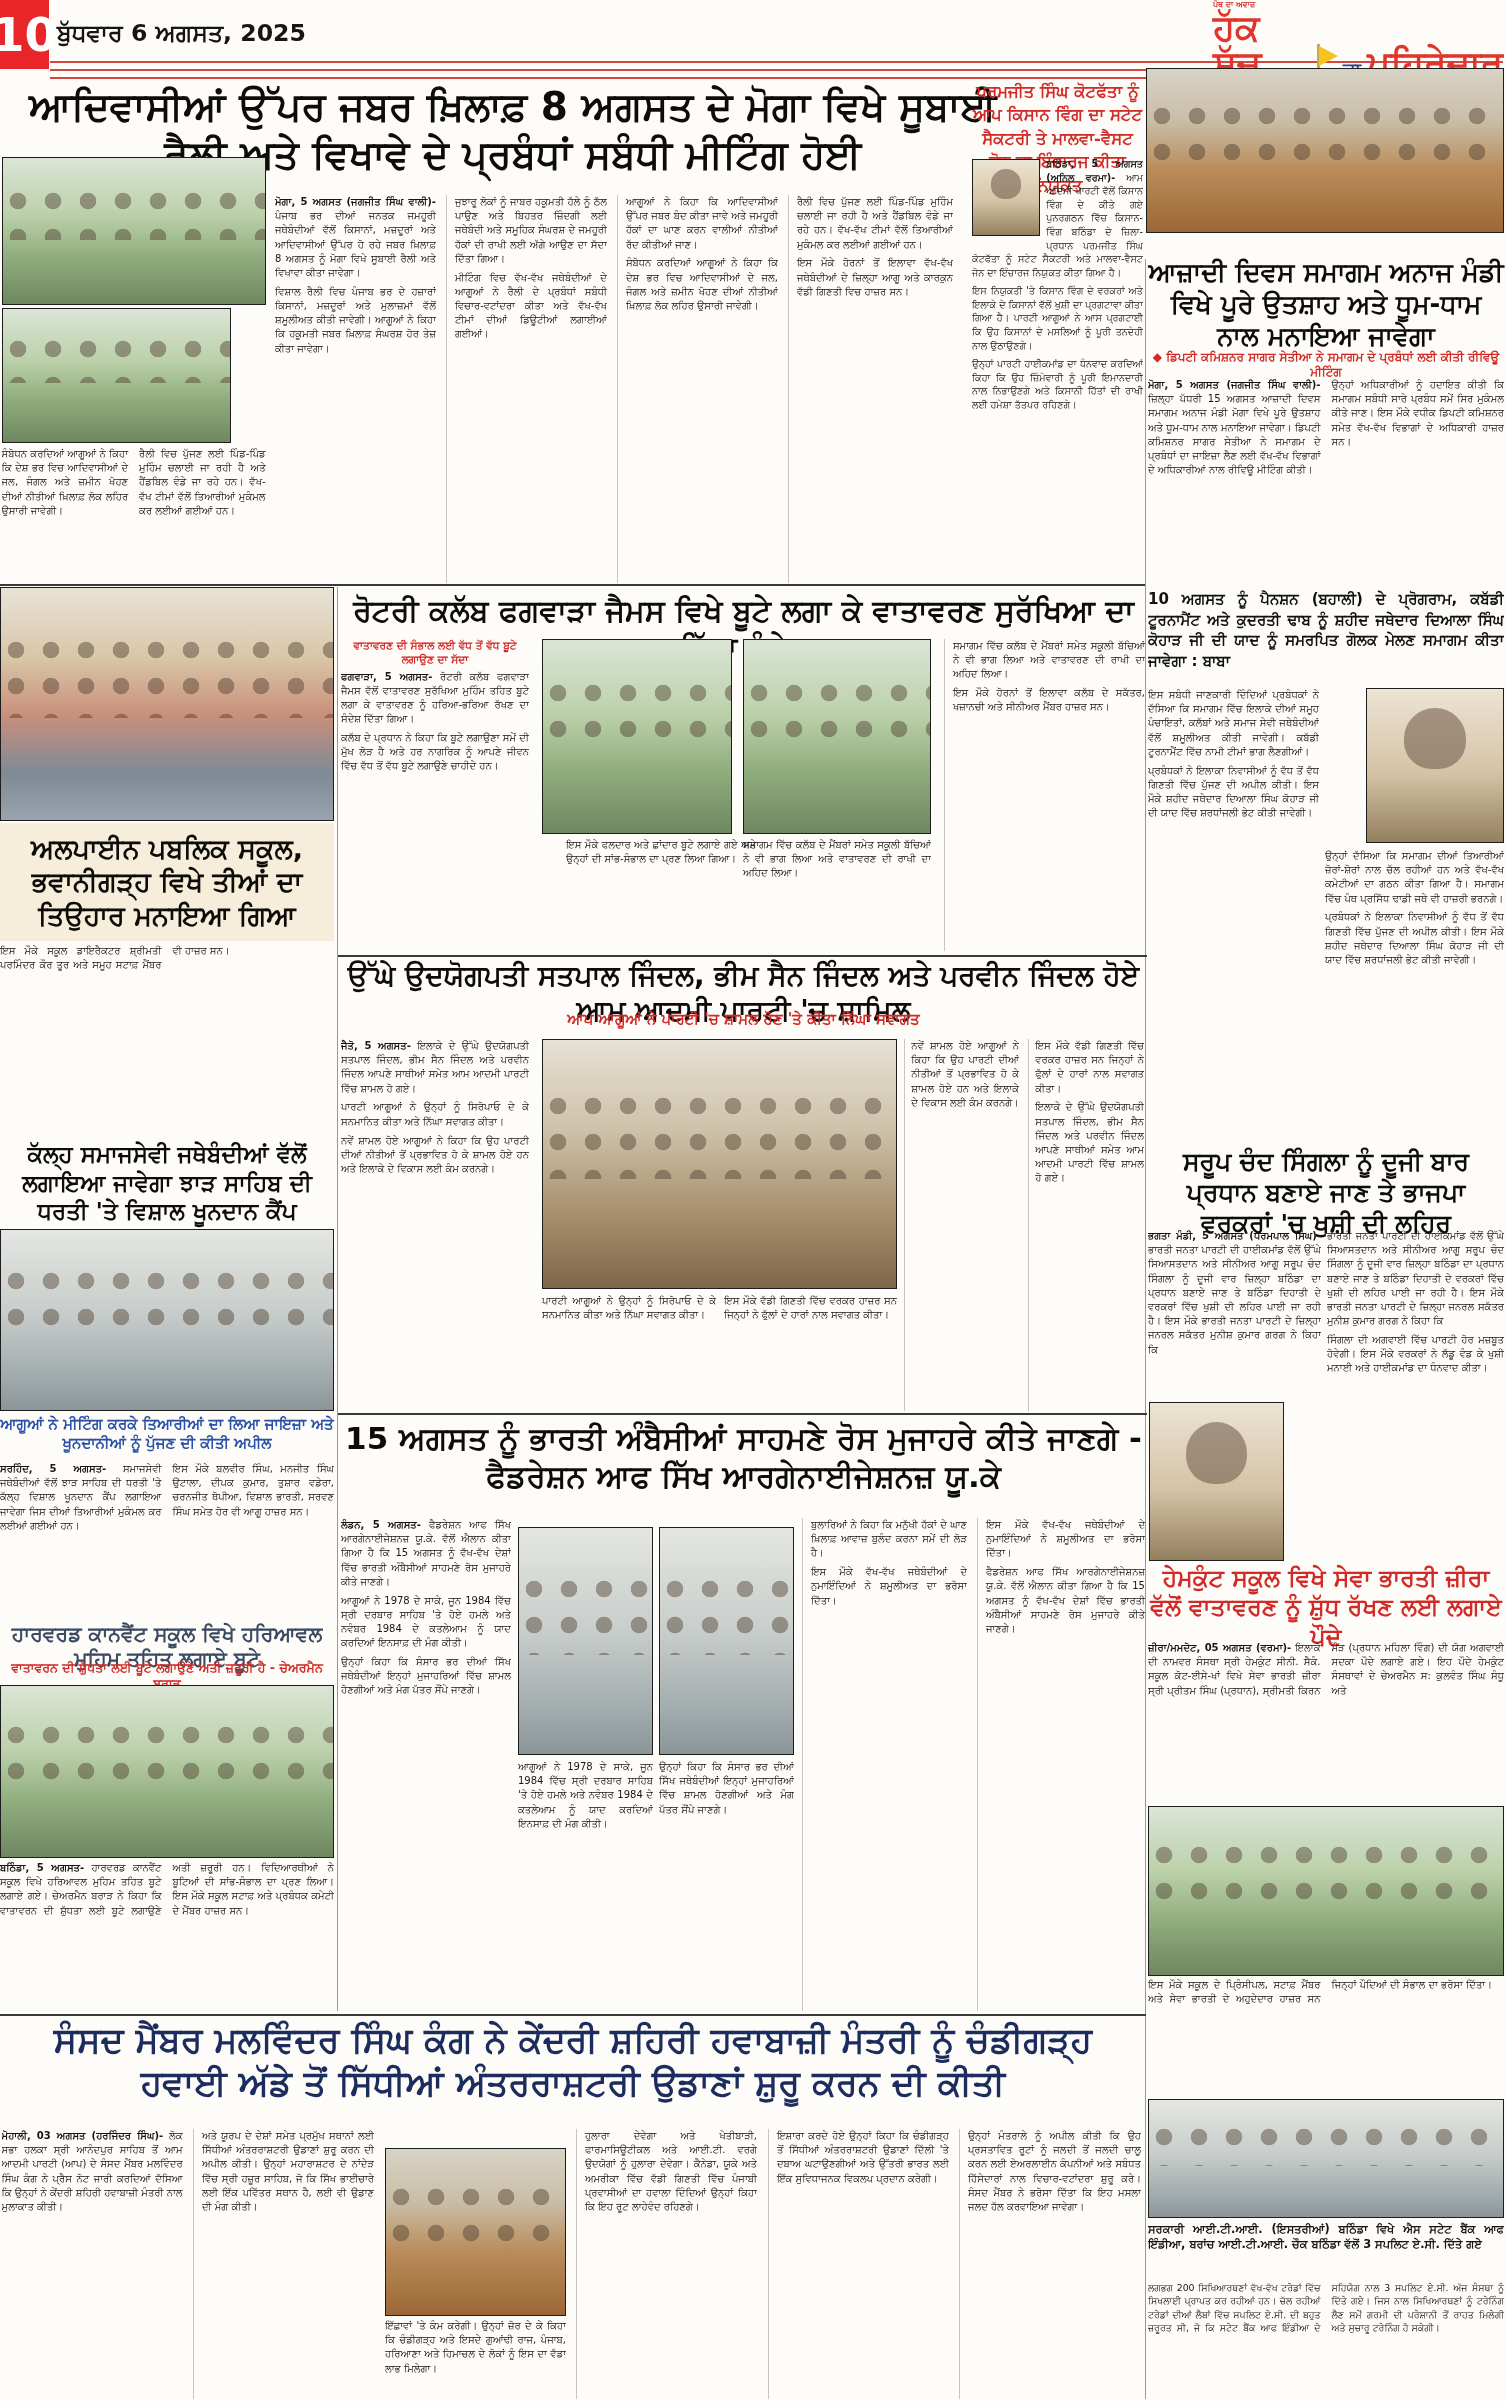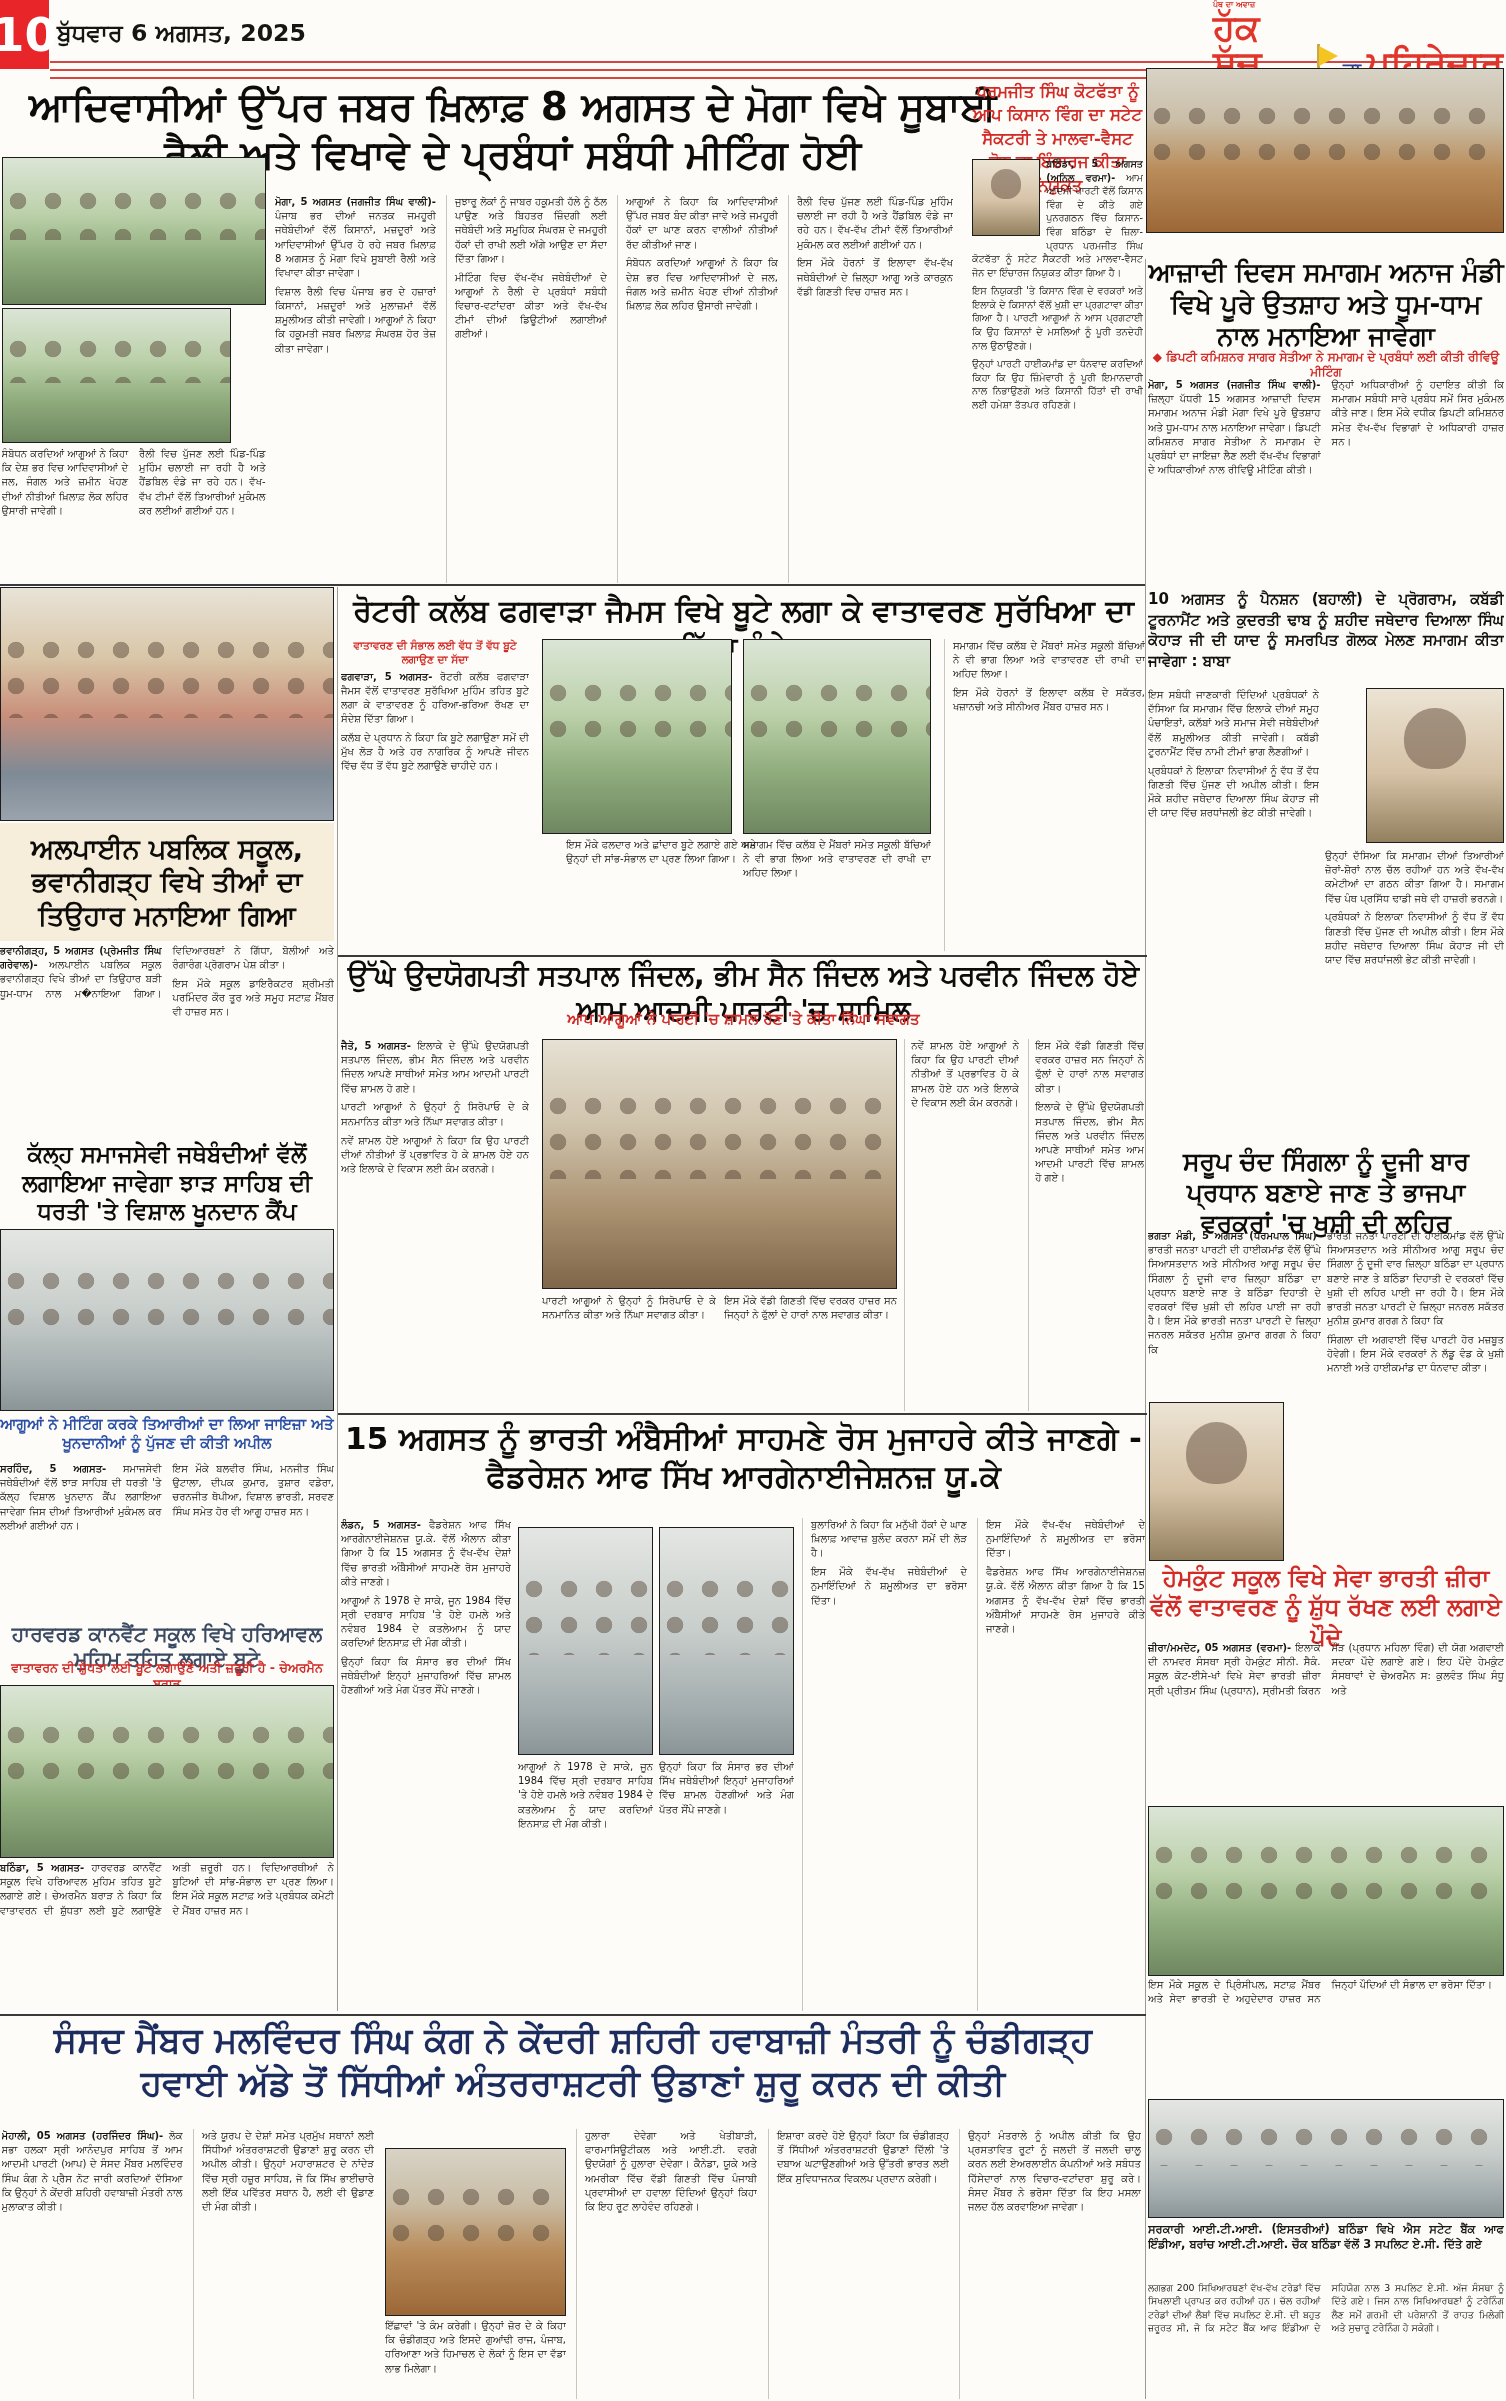--- a/index.html
+++ b/index.html
@@ -101,21 +101,20 @@
     <p><span class="dl">ਮੋਗਾ, 5 ਅਗਸਤ (ਜਗਜੀਤ ਸਿੰਘ ਵਾਲੀ)-</span> <span>ਜ਼ਿਲ੍ਹਾ ਪੱਧਰੀ 15 ਅਗਸਤ ਆਜ਼ਾਦੀ ਦਿਵਸ ਸਮਾਗਮ ਅਨਾਜ ਮੰਡੀ ਮੋਗਾ ਵਿਖੇ ਪੂਰੇ ਉਤਸ਼ਾਹ ਅਤੇ ਧੂਮ-ਧਾਮ ਨਾਲ ਮਨਾਇਆ ਜਾਵੇਗਾ। ਡਿਪਟੀ ਕਮਿਸ਼ਨਰ ਸਾਗਰ ਸੇਤੀਆ ਨੇ ਸਮਾਗਮ ਦੇ ਪ੍ਰਬੰਧਾਂ ਦਾ ਜਾਇਜ਼ਾ ਲੈਣ ਲਈ ਵੱਖ-ਵੱਖ ਵਿਭਾਗਾਂ ਦੇ ਅਧਿਕਾਰੀਆਂ ਨਾਲ ਰੀਵਿਊ ਮੀਟਿੰਗ ਕੀਤੀ।</span></p>
     <p><span>ਉਨ੍ਹਾਂ ਅਧਿਕਾਰੀਆਂ ਨੂੰ ਹਦਾਇਤ ਕੀਤੀ ਕਿ ਸਮਾਗਮ ਸਬੰਧੀ ਸਾਰੇ ਪ੍ਰਬੰਧ ਸਮੇਂ ਸਿਰ ਮੁਕੰਮਲ ਕੀਤੇ ਜਾਣ। ਇਸ ਮੌਕੇ ਵਧੀਕ ਡਿਪਟੀ ਕਮਿਸ਼ਨਰ ਸਮੇਤ ਵੱਖ-ਵੱਖ ਵਿਭਾਗਾਂ ਦੇ ਅਧਿਕਾਰੀ ਹਾਜ਼ਰ ਸਨ।</span></p>
   </div>
 
   <div class="abs hr" style="left:0;top:584px;width:1146px;"></div>
   <div class="abs vr" style="left:1145px;top:259px;height:2140px;"></div>
 
   <div class="abs ph ph-festival" style="left:0;top:587px;width:334px;height:234px;"></div>
   <div class="abs hl" style="left:0;top:823px;width:334px;height:118px;font-size:27px;background:#f6eedb;display:flex;align-items:center;justify-content:center;padding:0 6.3px;">ਅਲਪਾਈਨ ਪਬਲਿਕ ਸਕੂਲ, ਭਵਾਨੀਗੜ੍ਹ ਵਿਖੇ ਤੀਆਂ ਦਾ ਤਿਉਹਾਰ ਮਨਾਇਆ ਗਿਆ</div>
   <div class="abs bd c2" style="left:0;top:944px;width:334px;height:193px;overflow:hidden;">
-    <p><span class="dl">ਭਵਾਨੀਗੜ੍ਹ, 5 ਅਗਸਤ (ਪ੍ਰੇਮਜੀਤ ਸਿੰਘ ਗਰੇਵਾਲ)-</span> <span>ਅਲਪਾਈਨ ਪਬਲਿਕ ਸਕੂਲ ਭਵਾਨੀਗੜ੍ਹ ਵਿਖੇ ਤੀਆਂ ਦਾ ਤਿਉਹਾਰ ਬੜੀ ਧੂਮ-ਧਾਮ ਨਾਲ ਮ�ਨਾਇਆ ਗਿਆ। ਵਿਦਿਆਰਥਣਾਂ ਨੇ ਗਿੱਧਾ, ਬੋਲੀਆਂ ਅਤੇ ਰੰਗਾਰੰਗ ਪ੍ਰੋਗਰਾਮ ਪੇਸ਼ ਕੀਤਾ।</span></p>
     <p><span>ਇਸ ਮੌਕੇ ਸਕੂਲ ਡਾਇਰੈਕਟਰ ਸ਼੍ਰੀਮਤੀ ਪਰਮਿੰਦਰ ਕੌਰ ਤੂਰ ਅਤੇ ਸਮੂਹ ਸਟਾਫ਼ ਮੈਂਬਰ ਵੀ ਹਾਜ਼ਰ ਸਨ।</span></p>
   </div>
 
   <div class="abs vr" style="left:337px;top:587px;height:1424px;"></div>
   <div class="abs hl" style="left:341px;top:592px;width:805px;height:42px;font-size:30px;">ਰੋਟਰੀ ਕਲੱਬ ਫਗਵਾੜਾ ਜੈਮਸ ਵਿਖੇ ਬੂਟੇ ਲਗਾ ਕੇ ਵਾਤਾਵਰਣ ਸੁਰੱਖਿਆ ਦਾ ਦਿੱਤਾ ਸੰਦੇਸ਼</div>
   <div class="abs bd" style="left:341px;top:639px;width:188px;height:312px;overflow:hidden;">
     <span class="mini-red">ਵਾਤਾਵਰਣ ਦੀ ਸੰਭਾਲ ਲਈ ਵੱਧ ਤੋਂ ਵੱਧ ਬੂਟੇ ਲਗਾਉਣ ਦਾ ਸੱਦਾ</span>
     <p><span class="dl">ਫਗਵਾੜਾ, 5 ਅਗਸਤ-</span> <span>ਰੋਟਰੀ ਕਲੱਬ ਫਗਵਾੜਾ ਜੈਮਸ ਵੱਲੋਂ ਵਾਤਾਵਰਣ ਸੁਰੱਖਿਆ ਮੁਹਿੰਮ ਤਹਿਤ ਬੂਟੇ ਲਗਾ ਕੇ ਵਾਤਾਵਰਣ ਨੂੰ ਹਰਿਆ-ਭਰਿਆ ਰੱਖਣ ਦਾ ਸੰਦੇਸ਼ ਦਿੱਤਾ ਗਿਆ।</span></p>
     <p><span>ਕਲੱਬ ਦੇ ਪ੍ਰਧਾਨ ਨੇ ਕਿਹਾ ਕਿ ਬੂਟੇ ਲਗਾਉਣਾ ਸਮੇਂ ਦੀ ਮੁੱਖ ਲੋੜ ਹੈ ਅਤੇ ਹਰ ਨਾਗਰਿਕ ਨੂੰ ਆਪਣੇ ਜੀਵਨ ਵਿੱਚ ਵੱਧ ਤੋਂ ਵੱਧ ਬੂਟੇ ਲਗਾਉਣੇ ਚਾਹੀਦੇ ਹਨ।</span></p>
   </div>
@@ -226,21 +225,21 @@
 
   <div class="abs ph ph-indoor" style="left:1148px;top:2099px;width:356px;height:119px;"></div>
   <div class="abs" style="left:1148px;top:2222px;width:356px;height:57px;font-weight:bold;font-size:11.4px;line-height:1.35;text-align:justify;overflow:hidden;">ਸਰਕਾਰੀ ਆਈ.ਟੀ.ਆਈ. (ਇਸਤਰੀਆਂ) ਬਠਿੰਡਾ ਵਿਖੇ ਐਸ ਸਟੇਟ ਬੈਂਕ ਆਫ ਇੰਡੀਆ, ਬਰਾਂਚ ਆਈ.ਟੀ.ਆਈ. ਚੌਕ ਬਠਿੰਡਾ ਵੱਲੋਂ 3 ਸਪਲਿਟ ਏ.ਸੀ. ਦਿੱਤੇ ਗਏ</div>
   <div class="abs bd c2" style="left:1148px;top:2281px;width:356px;height:116px;overflow:hidden;font-size:9.4px;">
     <p><span>ਲਗਭਗ 200 ਸਿਖਿਆਰਥਣਾਂ ਵੱਖ-ਵੱਖ ਟਰੇਡਾਂ ਵਿੱਚ ਸਿਖਲਾਈ ਪ੍ਰਾਪਤ ਕਰ ਰਹੀਆਂ ਹਨ। ਚੱਲ ਰਹੀਆਂ ਟਰੇਡਾਂ ਦੀਆਂ ਲੈਬਾਂ ਵਿੱਚ ਸਪਲਿਟ ਏ.ਸੀ. ਦੀ ਬਹੁਤ ਜ਼ਰੂਰਤ ਸੀ, ਜੋ ਕਿ ਸਟੇਟ ਬੈਂਕ ਆਫ ਇੰਡੀਆ ਦੇ ਸਹਿਯੋਗ ਨਾਲ 3 ਸਪਲਿਟ ਏ.ਸੀ. ਅੱਜ ਸੰਸਥਾ ਨੂੰ ਦਿੱਤੇ ਗਏ। ਜਿਸ ਨਾਲ ਸਿਖਿਆਰਥਣਾਂ ਨੂੰ ਟਰੇਨਿੰਗ ਲੈਣ ਸਮੇਂ ਗਰਮੀ ਦੀ ਪਰੇਸ਼ਾਨੀ ਤੋਂ ਰਾਹਤ ਮਿਲੇਗੀ ਅਤੇ ਸੁਚਾਰੂ ਟਰੇਨਿੰਗ ਹੋ ਸਕੇਗੀ।</span></p>
   </div>
 
   <div class="abs hr" style="left:0;top:2014px;width:1146px;"></div>
   <div class="abs hl navy" style="left:7.9px;top:2019px;width:1130px;height:105px;font-size:35px;">ਸੰਸਦ ਮੈਂਬਰ ਮਲਵਿੰਦਰ ਸਿੰਘ ਕੰਗ ਨੇ ਕੇਂਦਰੀ ਸ਼ਹਿਰੀ ਹਵਾਬਾਜ਼ੀ ਮੰਤਰੀ ਨੂੰ ਚੰਡੀਗੜ੍ਹ ਹਵਾਈ ਅੱਡੇ ਤੋਂ ਸਿੱਧੀਆਂ ਅੰਤਰਰਾਸ਼ਟਰੀ ਉਡਾਣਾਂ ਸ਼ੁਰੂ ਕਰਨ ਦੀ ਕੀਤੀ</div>
   <div class="abs bd" style="left:1.6px;top:2129px;width:181px;height:270px;overflow:hidden;">
-    <p><span class="dl">ਮੋਹਾਲੀ, 05 ਅਗਸਤ (ਹਰਜਿੰਦਰ ਸਿੰਘ)-</span> <span>ਲੋਕ ਸਭਾ ਹਲਕਾ ਸ੍ਰੀ ਆਨੰਦਪੁਰ ਸਾਹਿਬ ਤੋਂ ਆਮ ਆਦਮੀ ਪਾਰਟੀ (ਆਪ) ਦੇ ਸੰਸਦ ਮੈਂਬਰ ਮਲਵਿੰਦਰ ਸਿੰਘ ਕੰਗ ਨੇ ਪ੍ਰੈਸ ਨੋਟ ਜਾਰੀ ਕਰਦਿਆਂ ਦੱਸਿਆ ਕਿ ਉਨ੍ਹਾਂ ਨੇ ਕੇਂਦਰੀ ਸ਼ਹਿਰੀ ਹਵਾਬਾਜ਼ੀ ਮੰਤਰੀ ਨਾਲ ਮੁਲਾਕਾਤ ਕੀਤੀ।</span></p>
+    <p><span class="dl">ਮੋਹਾਲੀ, 03 ਅਗਸਤ (ਹਰਜਿੰਦਰ ਸਿੰਘ)-</span> <span>ਲੋਕ ਸਭਾ ਹਲਕਾ ਸ੍ਰੀ ਆਨੰਦਪੁਰ ਸਾਹਿਬ ਤੋਂ ਆਮ ਆਦਮੀ ਪਾਰਟੀ (ਆਪ) ਦੇ ਸੰਸਦ ਮੈਂਬਰ ਮਲਵਿੰਦਰ ਸਿੰਘ ਕੰਗ ਨੇ ਪ੍ਰੈਸ ਨੋਟ ਜਾਰੀ ਕਰਦਿਆਂ ਦੱਸਿਆ ਕਿ ਉਨ੍ਹਾਂ ਨੇ ਕੇਂਦਰੀ ਸ਼ਹਿਰੀ ਹਵਾਬਾਜ਼ੀ ਮੰਤਰੀ ਨਾਲ ਮੁਲਾਕਾਤ ਕੀਤੀ।</span></p>
   </div>
   <div class="abs bd" style="left:193px;top:2129px;width:181px;height:270px;overflow:hidden;border-left:0.8px solid #c9c6bd;padding-left:7.9px;">
     <p><span>ਅਤੇ ਯੂਰਪ ਦੇ ਦੇਸ਼ਾਂ ਸਮੇਤ ਪ੍ਰਮੁੱਖ ਸਥਾਨਾਂ ਲਈ ਸਿੱਧੀਆਂ ਅੰਤਰਰਾਸ਼ਟਰੀ ਉਡਾਣਾਂ ਸ਼ੁਰੂ ਕਰਨ ਦੀ ਅਪੀਲ ਕੀਤੀ। ਉਨ੍ਹਾਂ ਮਹਾਰਾਸ਼ਟਰ ਦੇ ਨਾਂਦੇੜ ਵਿੱਚ ਸ੍ਰੀ ਹਜ਼ੂਰ ਸਾਹਿਬ, ਜੋ ਕਿ ਸਿੱਖ ਭਾਈਚਾਰੇ ਲਈ ਇੱਕ ਪਵਿੱਤਰ ਸਥਾਨ ਹੈ, ਲਈ ਵੀ ਉਡਾਣ ਦੀ ਮੰਗ ਕੀਤੀ।</span></p>
   </div>
   <div class="abs ph ph-meeting" style="left:385px;top:2148px;width:181px;height:168px;"></div>
   <div class="abs bd" style="left:385px;top:2319px;width:181px;height:80px;overflow:hidden;">
     <p><span>ਇੱਛਾਵਾਂ 'ਤੇ ਕੰਮ ਕਰੇਗੀ। ਉਨ੍ਹਾਂ ਜ਼ੋਰ ਦੇ ਕੇ ਕਿਹਾ ਕਿ ਚੰਡੀਗੜ੍ਹ ਅਤੇ ਇਸਦੇ ਗੁਆਂਢੀ ਰਾਜ, ਪੰਜਾਬ, ਹਰਿਆਣਾ ਅਤੇ ਹਿਮਾਚਲ ਦੇ ਲੋਕਾਂ ਨੂੰ ਇਸ ਦਾ ਵੱਡਾ ਲਾਭ ਮਿਲੇਗਾ।</span></p>
   </div>
   <div class="abs bd" style="left:576px;top:2129px;width:181px;height:270px;overflow:hidden;border-left:0.8px solid #c9c6bd;padding-left:7.9px;">
     <p><span>ਹੁਲਾਰਾ ਦੇਵੇਗਾ ਅਤੇ ਖੇਤੀਬਾੜੀ, ਫਾਰਮਾਸਿਊਟੀਕਲ ਅਤੇ ਆਈ.ਟੀ. ਵਰਗੇ ਉਦਯੋਗਾਂ ਨੂੰ ਹੁਲਾਰਾ ਦੇਵੇਗਾ। ਕੈਨੇਡਾ, ਯੂਕੇ ਅਤੇ ਅਮਰੀਕਾ ਵਿੱਚ ਵੱਡੀ ਗਿਣਤੀ ਵਿੱਚ ਪੰਜਾਬੀ ਪ੍ਰਵਾਸੀਆਂ ਦਾ ਹਵਾਲਾ ਦਿੰਦਿਆਂ ਉਨ੍ਹਾਂ ਕਿਹਾ ਕਿ ਇਹ ਰੂਟ ਲਾਹੇਵੰਦ ਰਹਿਣਗੇ।</span></p>

